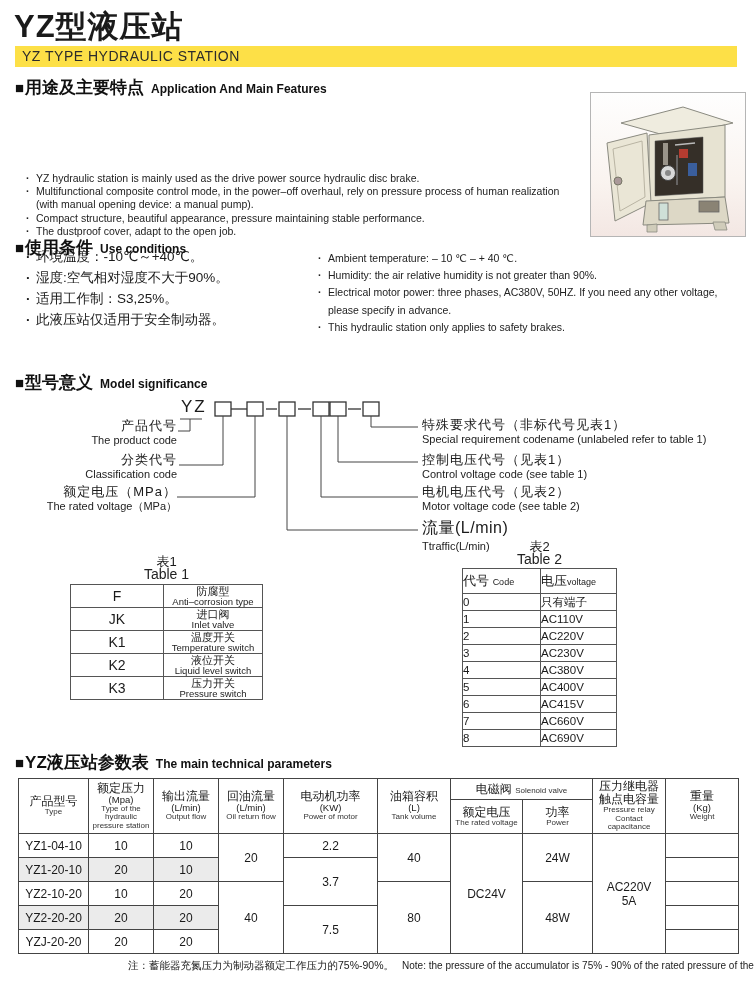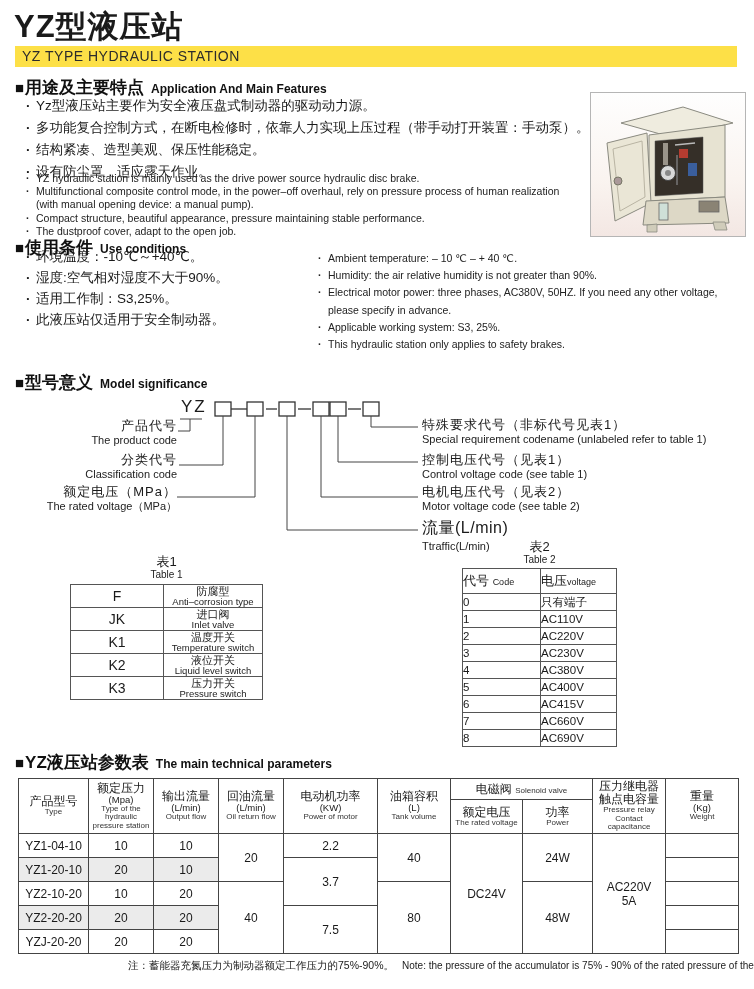--- a/index.html
+++ b/index.html
@@ -38,21 +38,21 @@
   .lbl { position:absolute; }
   .lbl .zh { font-size:13px; letter-spacing:1px; line-height:15px; }
   .lbl .en { font-size:11px; letter-spacing:0; line-height:14px; color:#222; }
   .lbl-l { right:577px; text-align:right; white-space:nowrap; }
   .lbl-r { left:422px; text-align:left; white-space:nowrap; }
   .lbl-big .zh { font-size:16px; letter-spacing:.5px; }
 
   
   .tcaption { text-align:center; line-height:13px; }
   .tcaption .zh { font-size:13px; }
-  .tcaption .en { font-size:10px; color:#222; }
+  .tcaption .en { font-size:14px; color:#222; }
   table { border-collapse:collapse; }
   .t1 { left:70px; top:584px; width:193px; }
   .t1 td { border:1px solid #555; text-align:center; vertical-align:middle; height:23px; }
   .t1 .code { width:93px; font-size:14px; }
   .t1 .desc .zh { font-size:11px; line-height:11px; display:block; }
   .t1 .desc .en { font-size:9.5px; line-height:10px; display:block; color:#222; }
   .t1cap { left:70px; top:555px; width:193px; }
 
   .t2 { left:462px; top:568px; width:155px; }
   .t2 td,.t2 th { border:1px solid #555; text-align:left; vertical-align:middle; font-weight:normal; }
@@ -81,26 +81,20 @@
 <div id="page">
 
   <div class="abs page-title">YZ型液压站</div>
   <div class="abs subtitle-bar">
     <span>YZ TYPE HYDRAULIC STATION</span>
   </div>
 
   <div class="abs sec-head" style="left:15px; top:76px;">
     <span class="sq">■</span><span>用途及主要特点</span><span class="en">Application And Main Features</span>
   </div>
-  <ul class="abs zh-list feat-zh">
-    <li>Yz型液压站主要作为安全液压盘式制动器的驱动动力源。</li>
-    <li>多功能复合控制方式，在断电检修时，依靠人力实现上压过程（带手动打开装置：手动泵）。</li>
-    <li>结构紧凑、造型美观、保压性能稳定。</li>
-    <li>设有防尘罩，适应露天作业。</li>
-  </ul>
   <ul class="abs en-list feat-en">
     <li>YZ hydraulic station is mainly used as the drive power source hydraulic disc brake.</li>
     <li>Multifunctional composite control mode, in the power–off overhaul, rely on pressure process of human realization
 (with manual opening device: a manual pump).</li>
     <li>Compact structure, beautiful appearance, pressure maintaining stable performance.</li>
     <li>The dustproof cover, adapt to the open job.</li>
   </ul>
 
   <div class="abs photo">
     <svg width="154" height="143" viewBox="0 0 154 143">
@@ -139,21 +133,20 @@
     <li>环境温度：-10℃～+40℃。</li>
     <li>湿度:空气相对湿度不大于90%。</li>
     <li>适用工作制：S3,25%。</li>
     <li>此液压站仅适用于安全制动器。</li>
   </ul>
   <ul class="abs en-list cond-en">
     <li>Ambient temperature: – 10 ℃ – + 40 ℃.</li>
     <li>Humidity: the air relative humidity is not greater than 90%.</li>
     <li>Electrical motor power: three phases, AC380V, 50HZ. If you need any other voltage,
 please specify in advance.</li>
-    <li>Applicable working system: S3, 25%.</li>
     <li>This hydraulic station only applies to safety brakes.</li>
   </ul>
 
   <div class="abs sec-head" style="left:15px; top:371px;">
     <span class="sq">■</span><span>型号意义</span><span class="en">Model  significance</span>
   </div>
 
   <div class="abs diagram">
     <svg width="754" height="172" viewBox="0 0 754 172">
       <g fill="#fff" stroke="#333" stroke-width="1.3">

